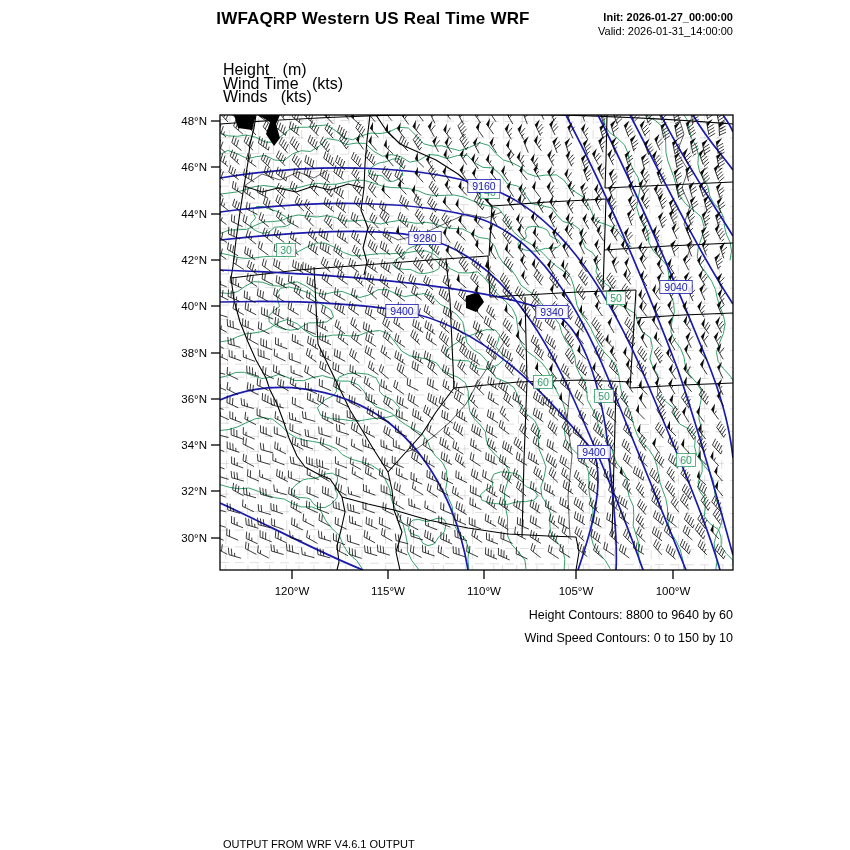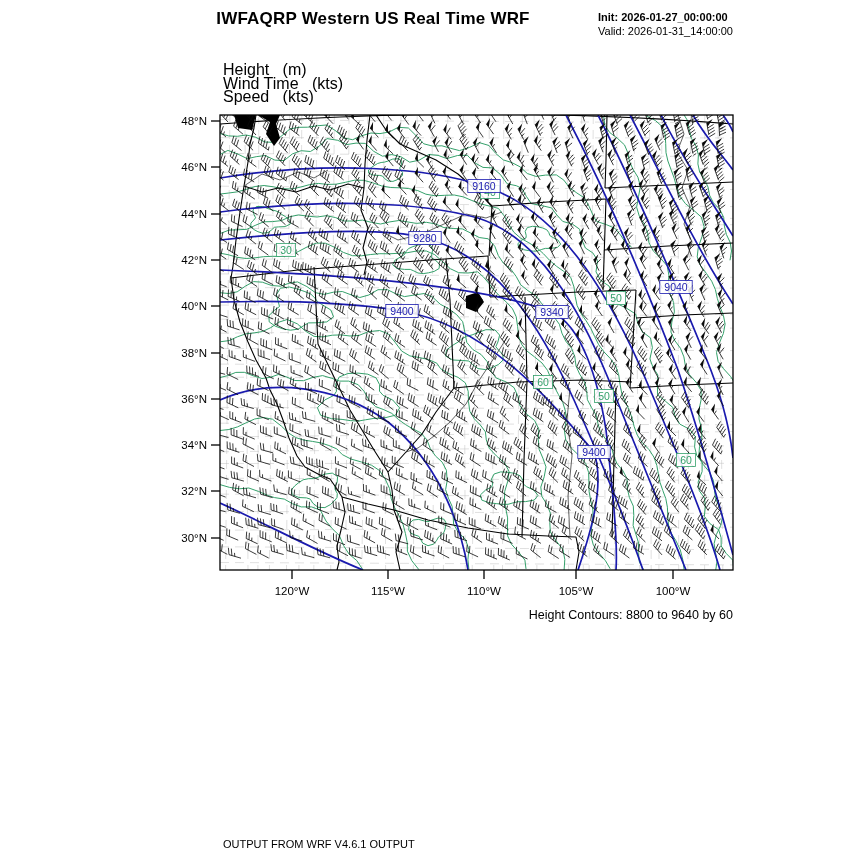--- a/index.html
+++ b/index.html
@@ -1,20 +1,20 @@
 <!DOCTYPE html>
 <html><head>
 <meta charset="utf-8">
 <style>
   html,body{margin:0;padding:0;background:#fff;}
   .page{position:relative;width:850px;height:850px;background:#ffffff;overflow:hidden;
         font-family:"Liberation Sans", sans-serif;color:#000;margin-left:28px;}
   .title{position:absolute;left:150px;top:9px;width:390px;text-align:center;
          font-size:17px;font-weight:bold;letter-spacing:0.2px;}
-  .initvalid{position:absolute;right:145px;top:10px;text-align:left;font-size:11px;line-height:14px;}
+  .initvalid{position:absolute;right:145px;top:10px;text-align:right;font-size:11px;line-height:14px;}
   .initvalid .init{font-weight:bold;}
   .legend{position:absolute;left:195px;top:63px;font-size:16px;line-height:13.5px;}
   .legend div{white-space:pre;}
   .note{position:absolute;right:145px;text-align:left;font-size:12.5px;}
   .note-height{top:608px;}
   .note-wind{top:631px;}
   .footer{position:absolute;left:195px;top:809px;font-size:11px;line-height:14px;white-space:pre;}
   svg text{font-family:"Liberation Sans", sans-serif;}
 </style>
 </head>
@@ -22,21 +22,21 @@
 
 <div class="page">
   <div class="title">IWFAQRP Western US Real Time WRF</div>
   <div class="initvalid">
     <div class="init">Init: 2026-01-27_00:00:00</div>
     <div class="valid">Valid: 2026-01-31_14:00:00</div>
   </div>
   <div class="legend">
     <div>Height   (m)</div>
     <div>Wind Time   (kts)</div>
-    <div>Speed   (kts)</div>
+    <div>Winds   (kts)</div>
   </div>
 
   <svg id="map-svg" style="position:absolute;left:150px;top:100px" width="600" height="510" viewBox="0 0 600 510">
       <defs>
         <clipPath id="mapclip">
           <rect x="42" y="15" width="513" height="455"></rect>
         </clipPath>
       </defs>
       <g clip-path="url(#mapclip)">
         <path d="M51.9,15L47.6,470M66.9,15L70.0,470M80.8,15L79.9,470M95.8,15L91.4,470M111.7,15L108.5,470M123.8,15L120.9,470M138.8,15L135.8,470M156.4,15L152.7,470M171.1,15L167.7,470M189.9,15L183.8,470M205.7,15L207.6,470M223.0,15L221.3,470M239.2,15L235.3,470M254.1,15L255.4,470M269.8,15L265.4,470M285.4,15L287.3,470M300.6,15L294.2,470M311.0,15L315.8,470M325.8,15L324.5,470M344.4,15L338.6,470M356.1,15L358.9,470M373.6,15L376.0,470M389.1,15L390.6,470M403.7,15L405.3,470M415.3,15L411.1,470M425.0,15L427.3,470M439.1,15L436.4,470M456.0,15L461.8,470M471.5,15L473.2,470M484.0,15L480.9,470M500.1,15L500.7,470M512.6,15L509.8,470M526.8,15L526.6,470M539.9,15L544.8,470M42,19.6L555,23.0M42,37.7L555,37.9M42,53.4L555,56.7M42,72.4L555,68.6M42,86.2L555,89.5M42,102.7L555,106.6M42,114.8L555,118.4M42,128.8L555,124.7M42,143.7L555,143.9M42,159.4L555,156.5M42,173.9L555,177.3M42,187.6L555,188.1M42,205.1L555,203.1M42,219.2L555,214.3M42,233.2L555,228.1M42,248.5L555,250.6M42,264.1L555,267.4M42,277.2L555,278.5M42,293.6L555,296.9M42,307.4L555,309.0M42,323.2L555,324.8M42,336.9L555,331.6M42,351.8L555,345.8M42,363.5L555,363.3M42,378.2L555,380.4M42,394.1L555,397.4M42,411.4L555,413.5M42,430.2L555,427.2M42,446.8L555,449.7M42,462.5L555,464.9" stroke="#b6b6b6" stroke-width="0.5" fill="none" stroke-dasharray="9 6" opacity="0.85"></path>
@@ -167,18 +167,19 @@
       <text x="210" y="495" text-anchor="middle" font-size="11.5px" fill="#000">115°W</text>
       <path d="M306,470L306,479" stroke="#000" stroke-width="1.3"></path>
       <text x="306" y="495" text-anchor="middle" font-size="11.5px" fill="#000">110°W</text>
       <path d="M398,470L398,479" stroke="#000" stroke-width="1.3"></path>
       <text x="398" y="495" text-anchor="middle" font-size="11.5px" fill="#000">105°W</text>
       <path d="M495,470L495,479" stroke="#000" stroke-width="1.3"></path>
       <text x="495" y="495" text-anchor="middle" font-size="11.5px" fill="#000">100°W</text>
     </svg>
 
   <div class="note note-height">Height Contours: 8800 to 9640 by 60</div>
+  <div class="note note-wind">Wind Speed Contours: 0 to 150 by 10</div>
 
   <div class="footer">
     <div>OUTPUT FROM WRF V4.6.1 OUTPUT</div>
     
   </div>
 </div>
 
 </body></html>

